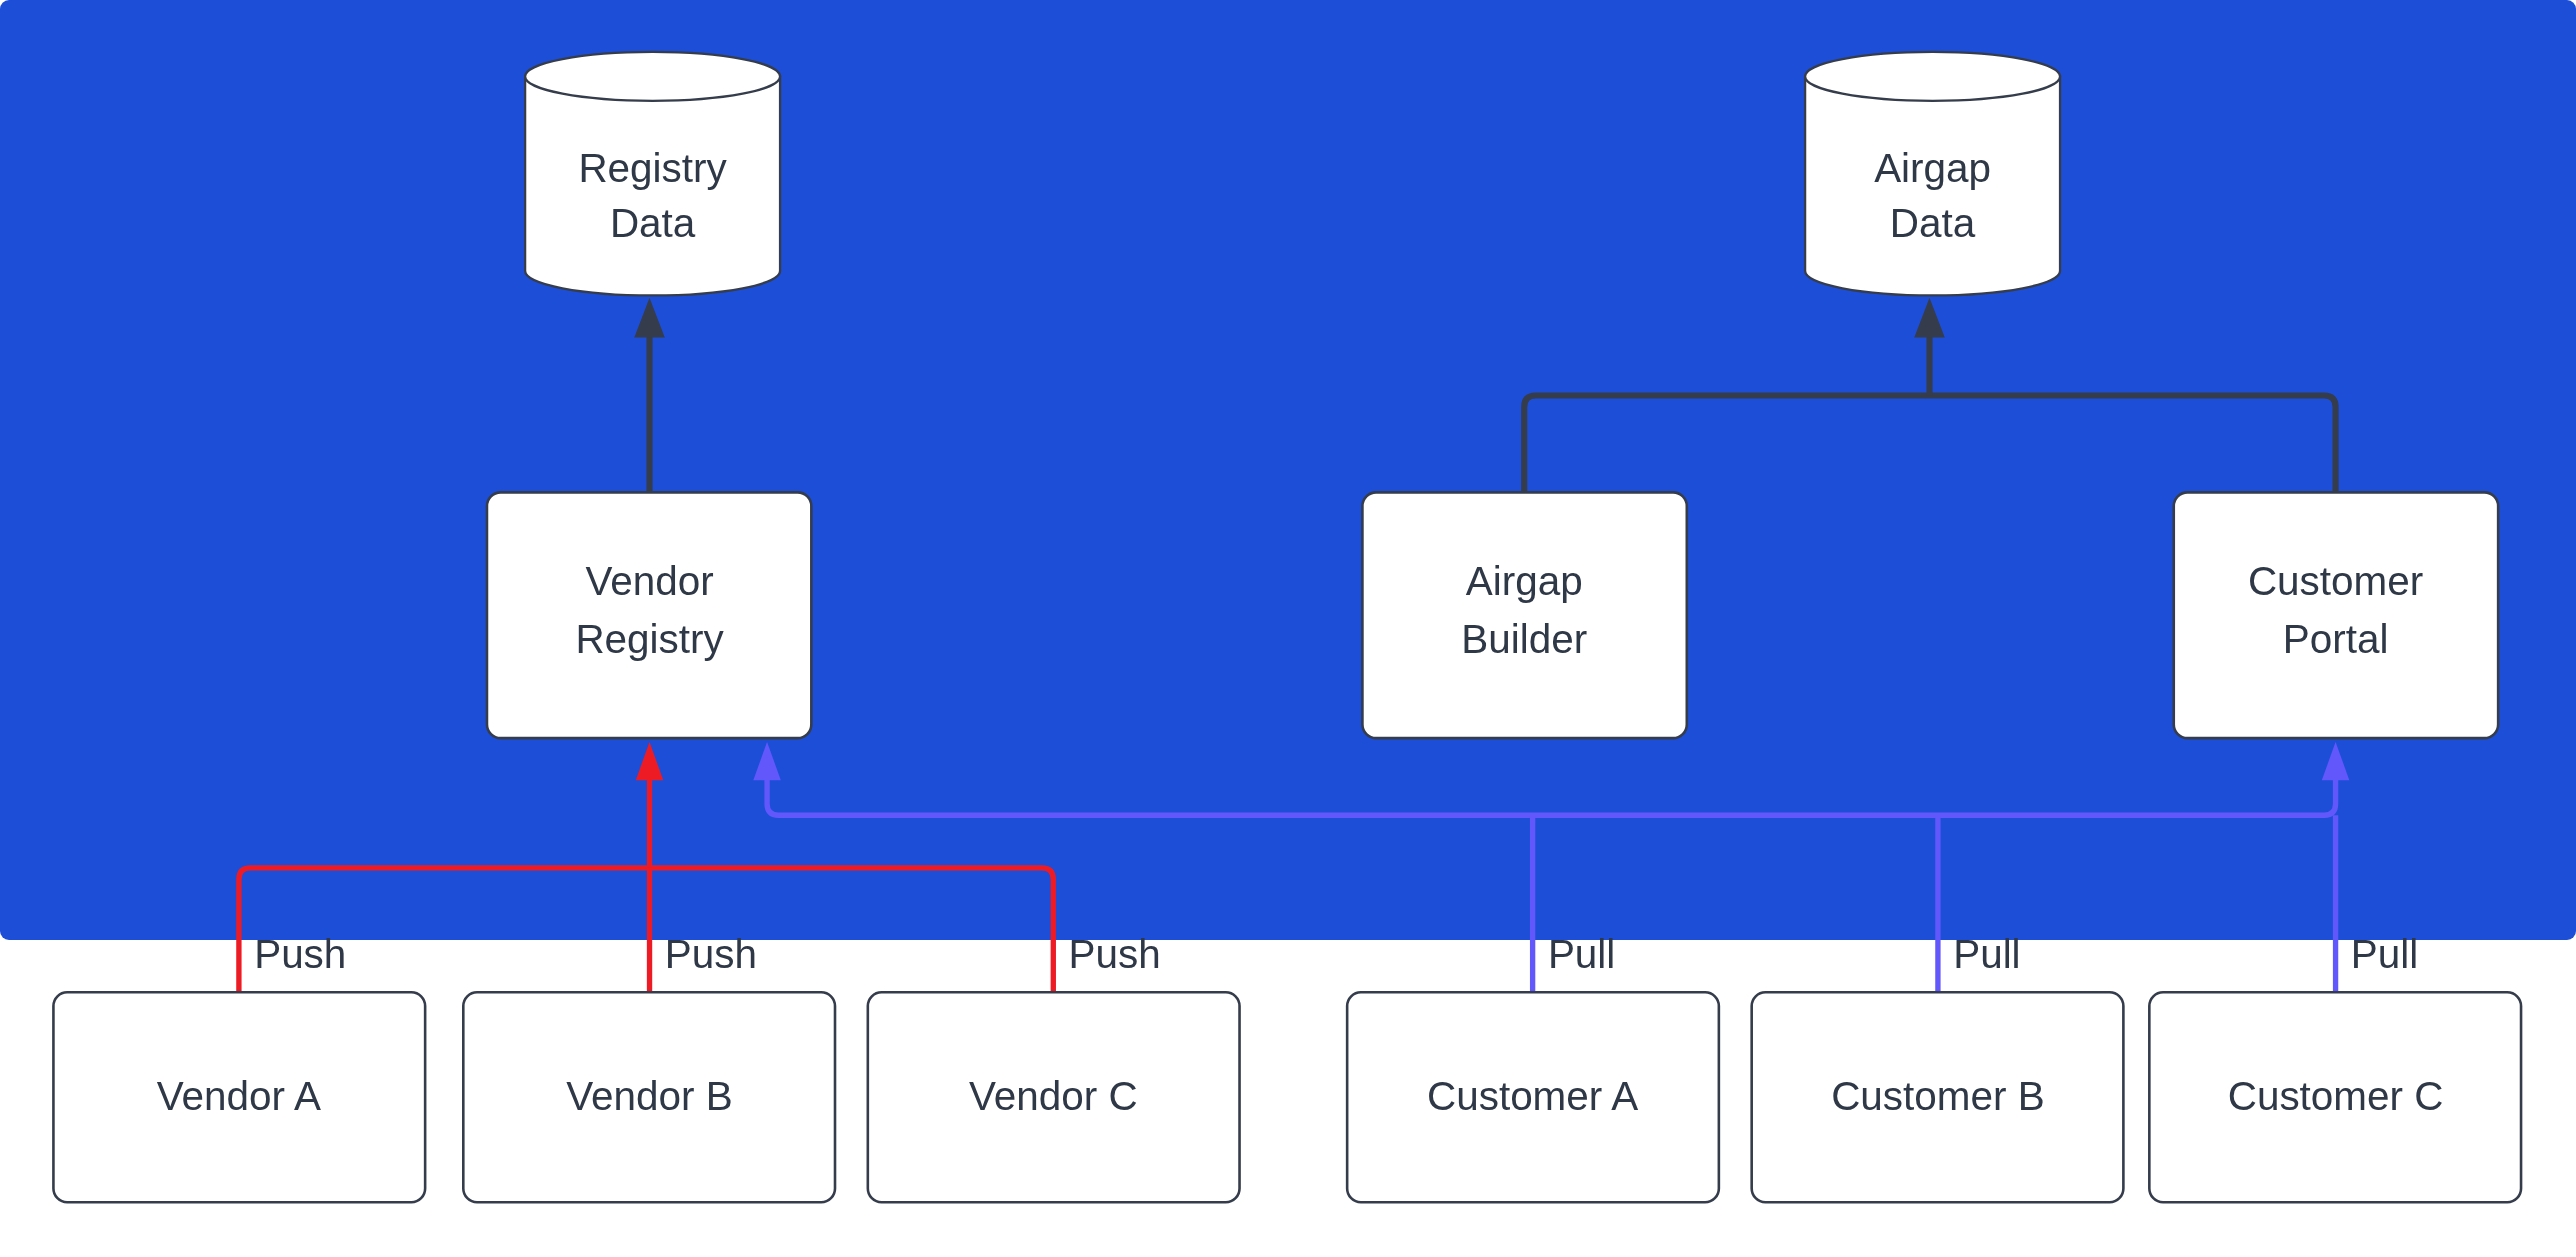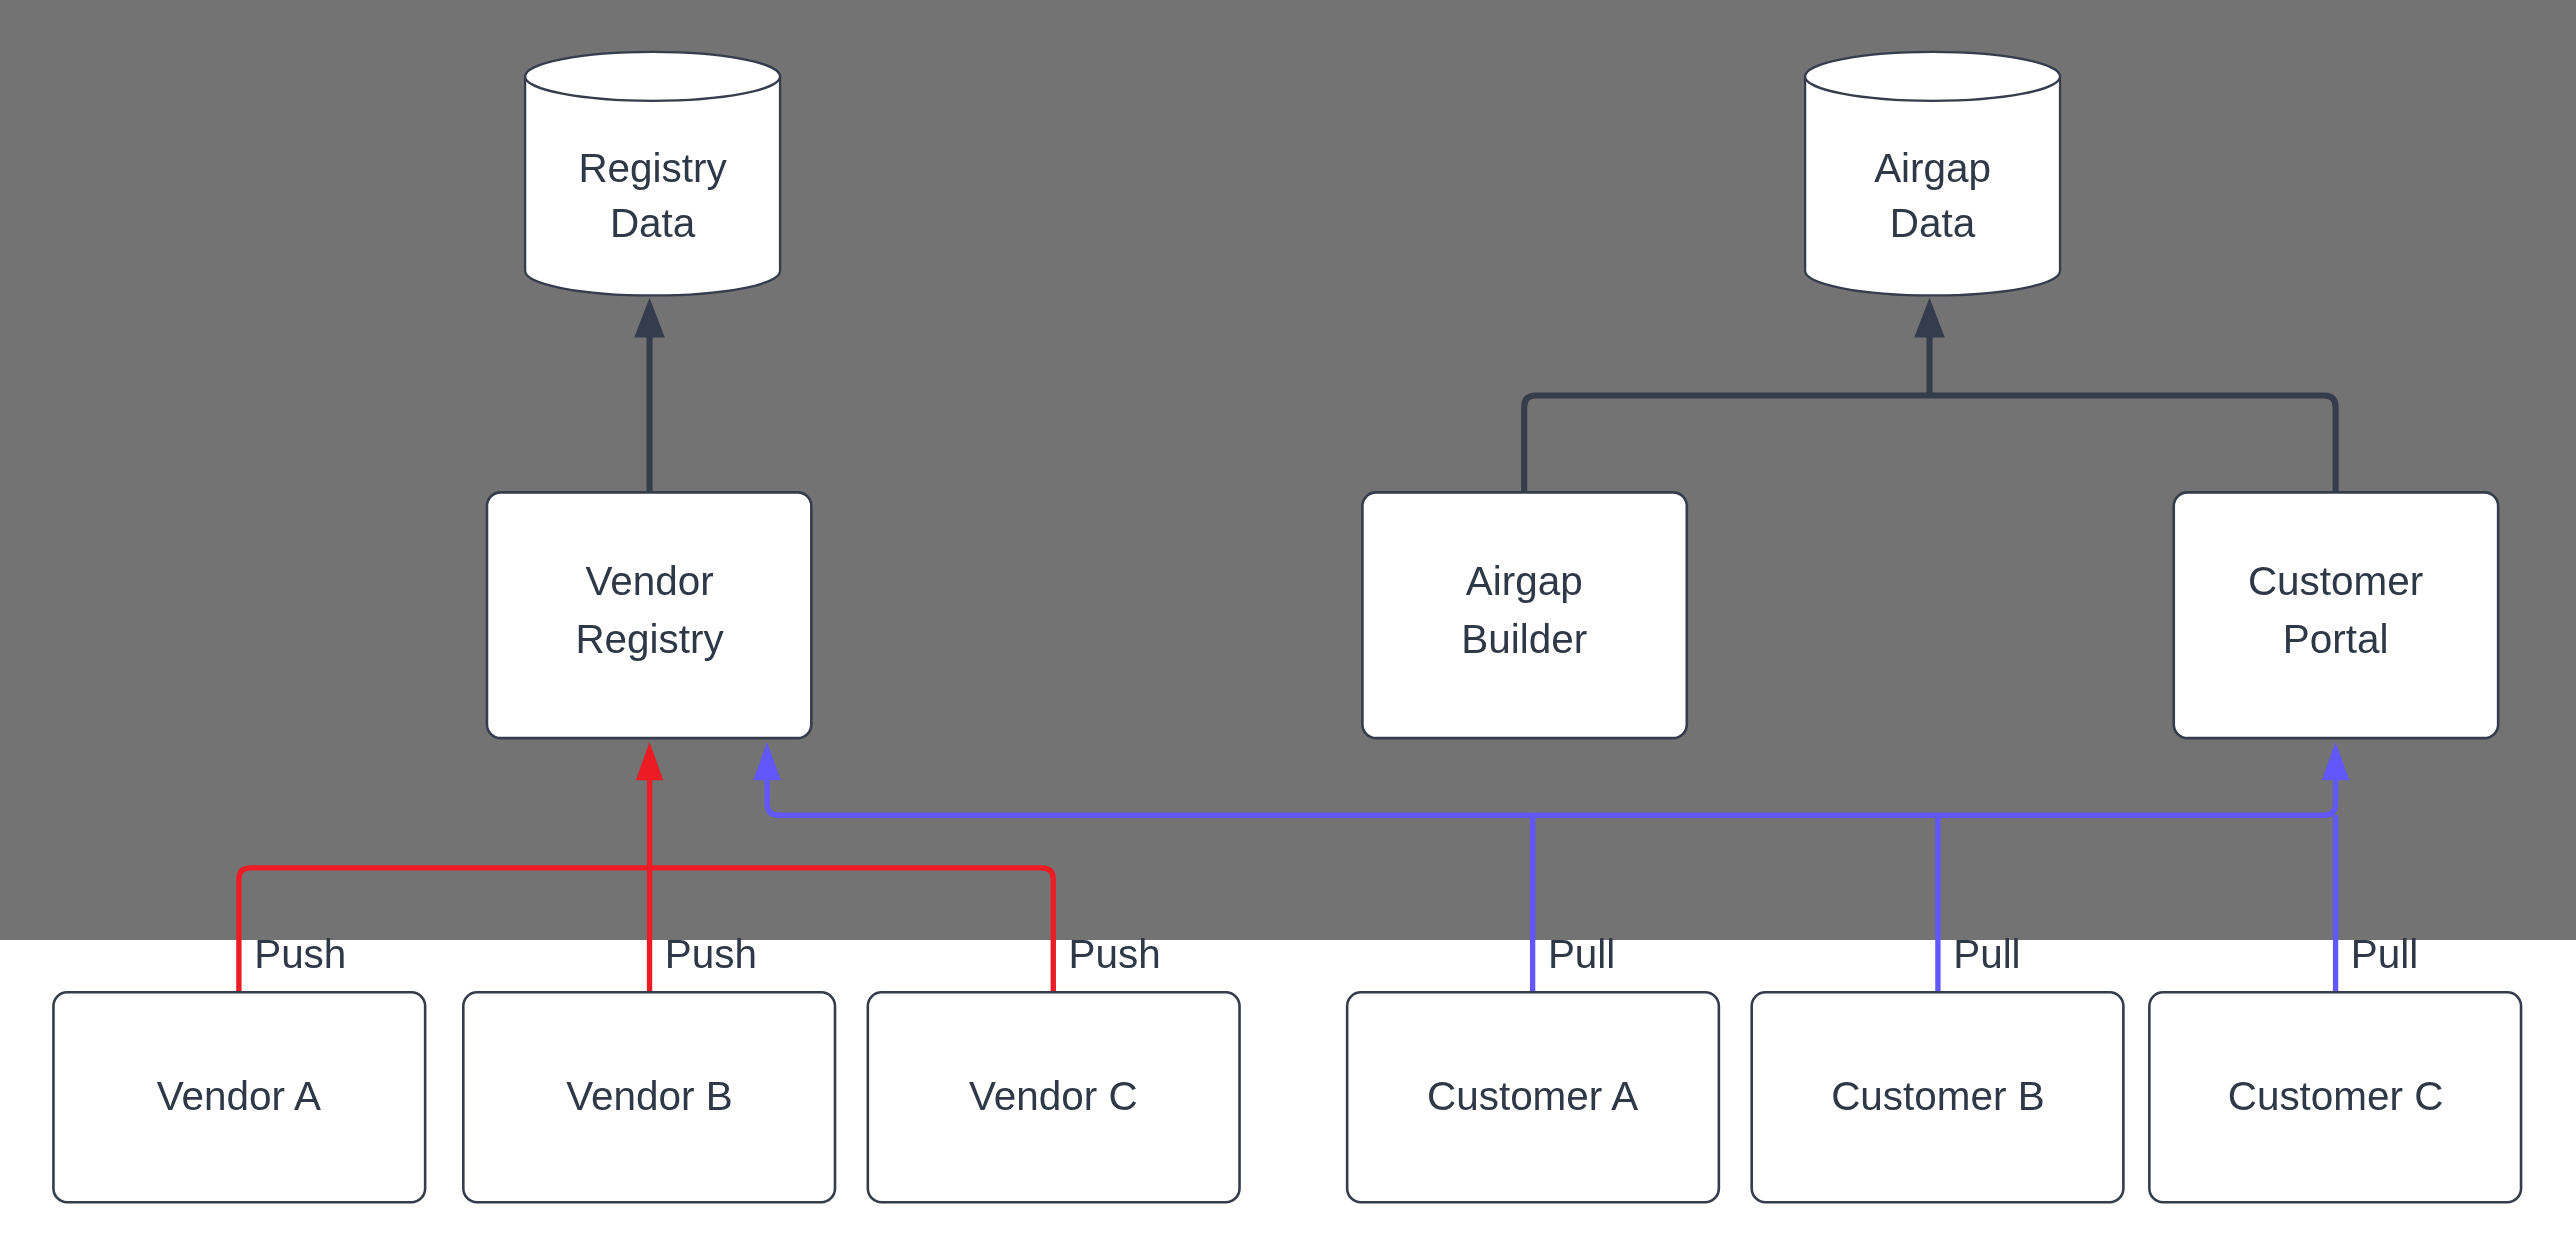--- a/index.html
+++ b/index.html
@@ -10,21 +10,22 @@
   body {
     width: 2576px;
     height: 1258px;
     font-family: "Liberation Sans", sans-serif;
     overflow: hidden;
   }
   #diagram-root {
     position: relative;
     width: 2576px;
     height: 940px;
-    background: #737373;
+    background: #1d4ed8;
+    border-radius: 9px;
   }
   svg.diagram-canvas {
     position: absolute;
     top: 0;
     left: 0;
     width: 2576px;
     height: 1258px;
     display: block;
   }
   .node-shape {

